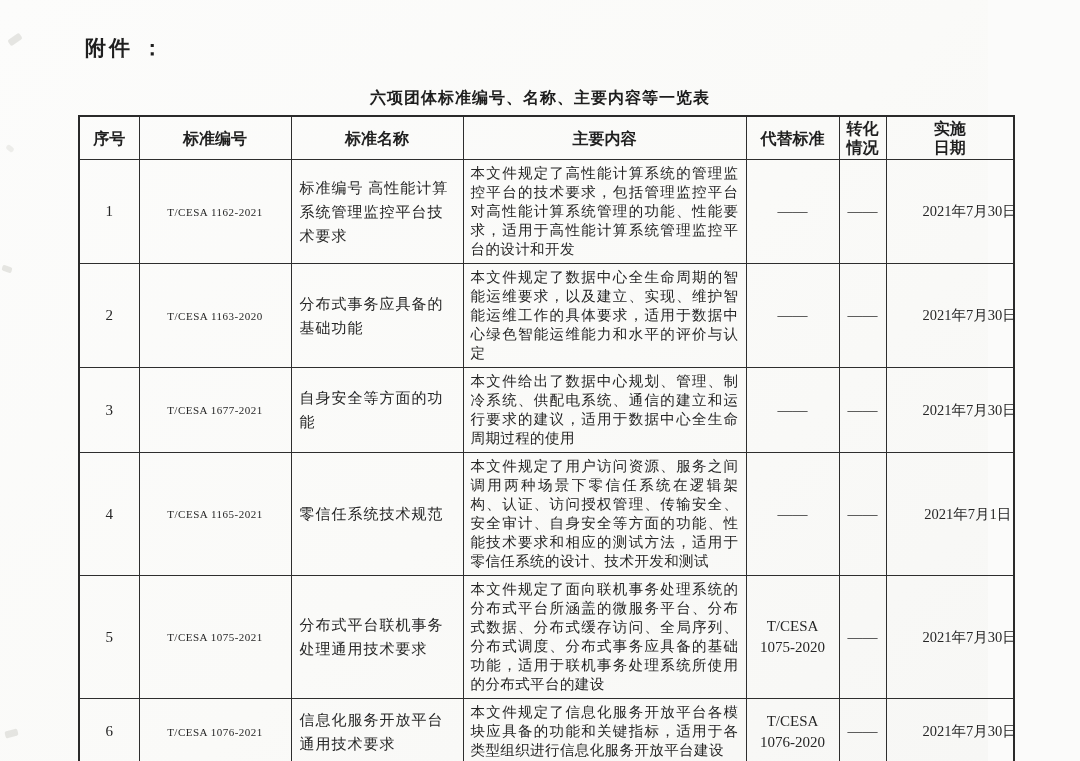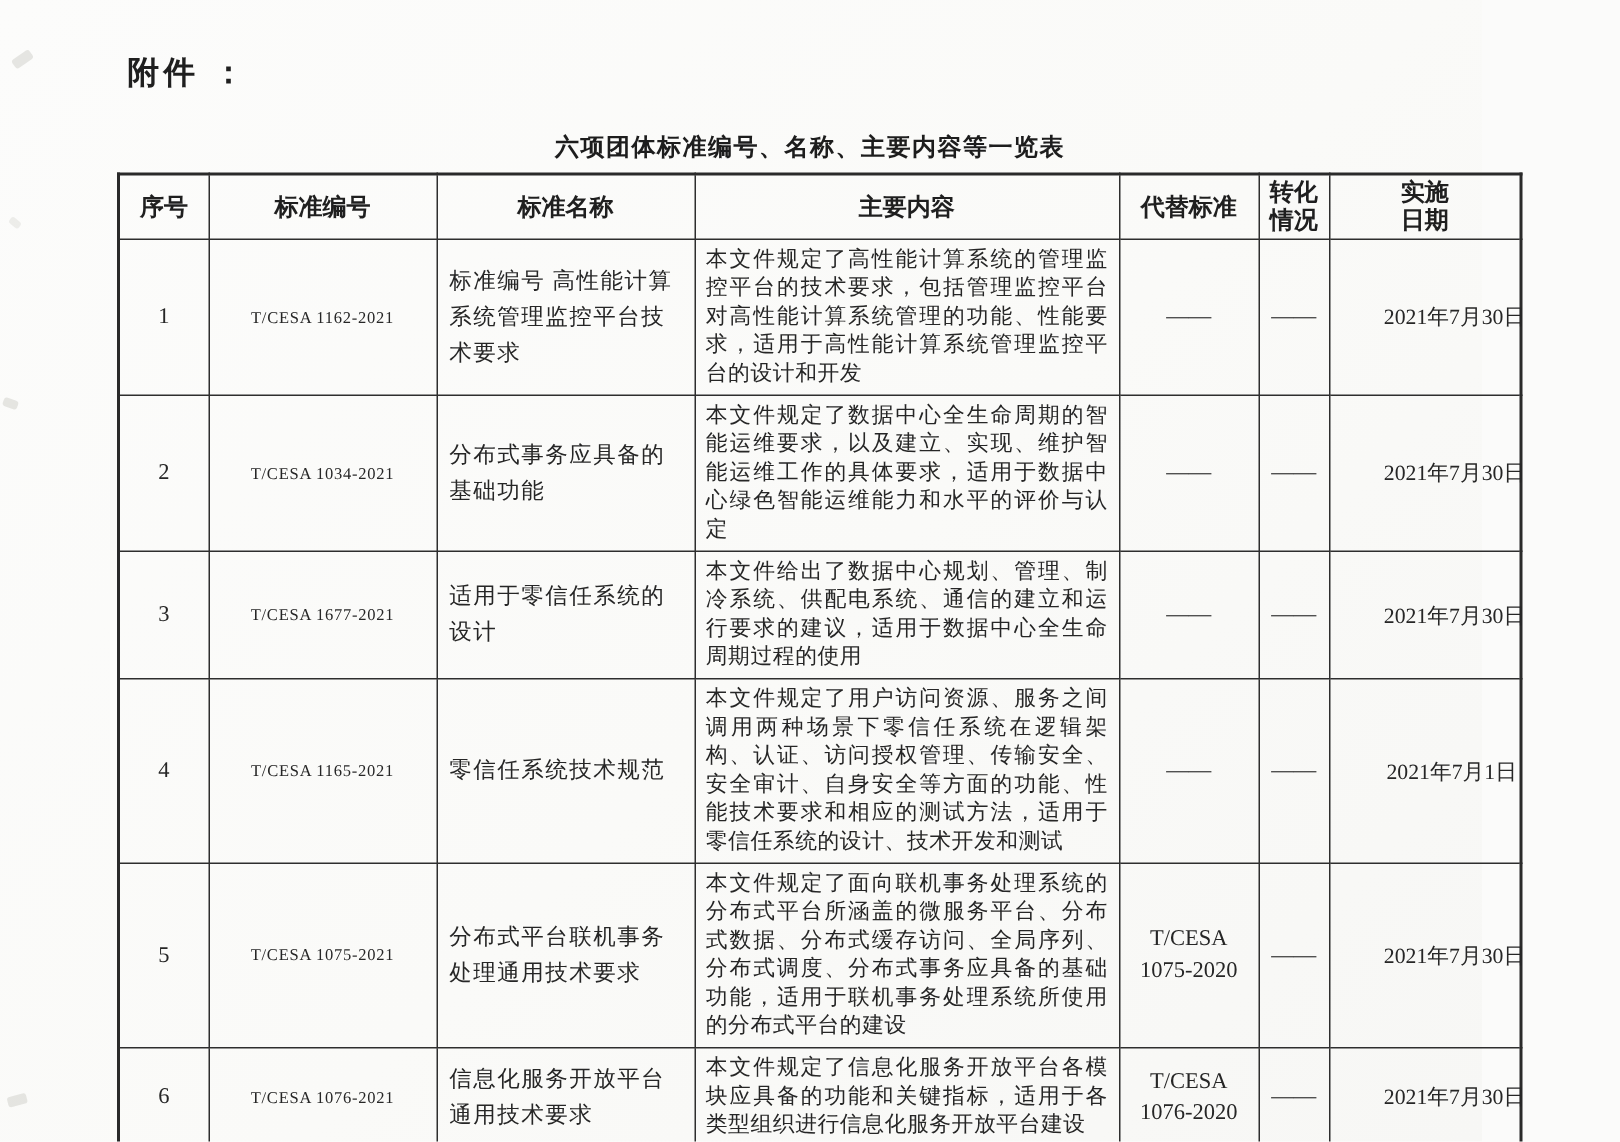--- a/index.html
+++ b/index.html
@@ -144,31 +144,31 @@
         <td class="c-no">1</td>
         <td class="c-code">T/CESA 1162-2021</td>
         <td class="c-name">标准编号 高性能计算系统管理监控平台技术要求</td>
         <td class="c-content">本文件规定了高性能计算系统的管理监控平台的技术要求，包括管理监控平台对高性能计算系统管理的功能、性能要求，适用于高性能计算系统管理监控平台的设计和开发</td>
         <td class="c-replaced">——</td>
         <td class="c-conv">——</td>
         <td class="c-date">2021年7月30日</td>
       </tr>
       <tr class="r2">
         <td class="c-no">2</td>
-        <td class="c-code">T/CESA 1034-2021</td>
+        <td class="c-code">T/CESA 1163-2020</td>
         <td class="c-name">分布式事务应具备的基础功能</td>
         <td class="c-content">本文件规定了数据中心全生命周期的智能运维要求，以及建立、实现、维护智能运维工作的具体要求，适用于数据中心绿色智能运维能力和水平的评价与认定</td>
         <td class="c-replaced">——</td>
         <td class="c-conv">——</td>
         <td class="c-date">2021年7月30日</td>
       </tr>
       <tr class="r3">
         <td class="c-no">3</td>
         <td class="c-code">T/CESA 1677-2021</td>
-        <td class="c-name">适用于零信任系统的设计</td>
+        <td class="c-name">自身安全等方面的功能</td>
         <td class="c-content">本文件给出了数据中心规划、管理、制冷系统、供配电系统、通信的建立和运行要求的建议，适用于数据中心全生命周期过程的使用</td>
         <td class="c-replaced">——</td>
         <td class="c-conv">——</td>
         <td class="c-date">2021年7月30日</td>
       </tr>
       <tr class="r4">
         <td class="c-no">4</td>
         <td class="c-code">T/CESA 1165-2021</td>
         <td class="c-name">零信任系统技术规范</td>
         <td class="c-content">本文件规定了用户访问资源、服务之间调用两种场景下零信任系统在逻辑架构、认证、访问授权管理、传输安全、安全审计、自身安全等方面的功能、性能技术要求和相应的测试方法，适用于零信任系统的设计、技术开发和测试</td>

